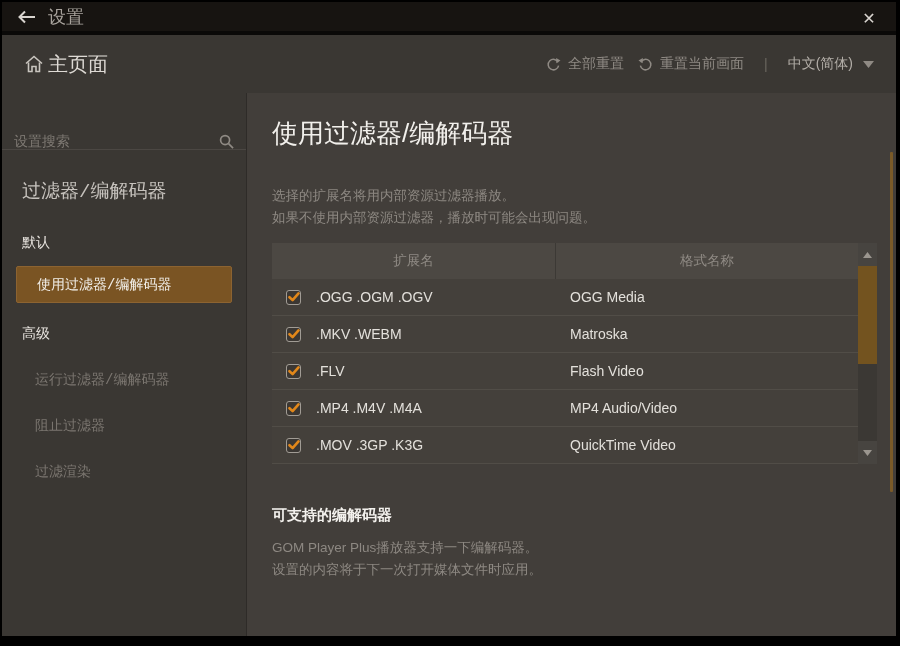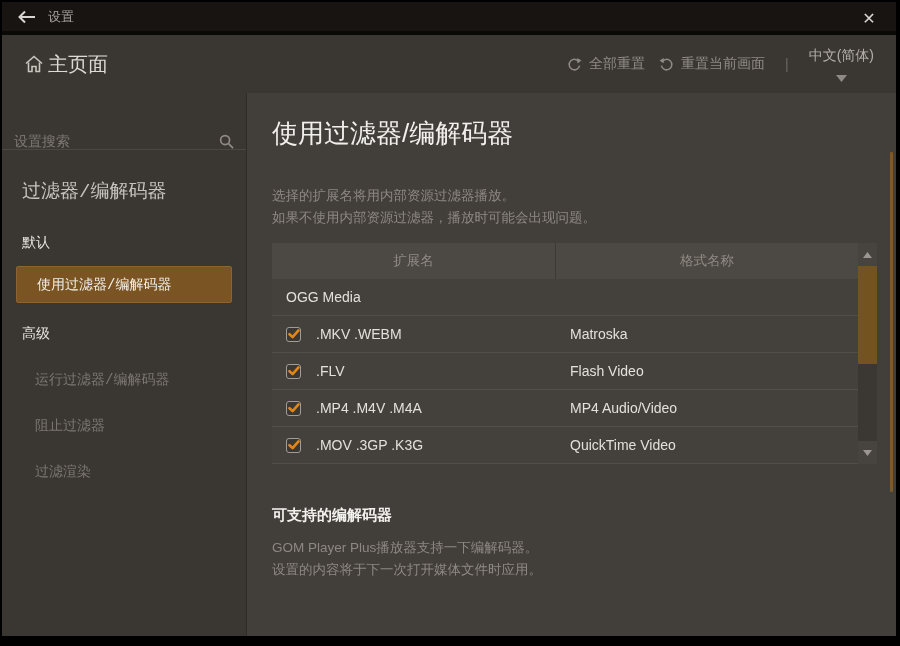--- a/index.html
+++ b/index.html
@@ -6,33 +6,33 @@
   html,body { width:900px; height:646px; background:#000; overflow:hidden;
     font-family:"Liberation Sans","DejaVu Sans",sans-serif; }
   .window { position:absolute; left:2px; top:2px; width:894px; height:634px;
     background:#423e3a; overflow:hidden; }
 
   
   .titlebar { height:33px; background:#171411; display:flex; align-items:center;
     padding:0 12px; position:relative; border-bottom:4px solid #0a0908; }
   .back-btn { width:26px; height:24px; display:flex; align-items:center; justify-content:center;
     color:#d8d4cf; cursor:pointer; }
-  .titlebar-title { color:#a8a39d; font-size:13px; margin-left:8px; }
+  .titlebar-title { color:#a8a39d; font-size:18px; margin-left:8px; }
   .close-btn { position:absolute; right:14px; top:4px; width:26px; height:24px;
     display:flex; align-items:center; justify-content:center; color:#d8d4cf; font-size:16px; cursor:pointer; }
 
   
   .header { height:58px; background:#3a3733; display:flex; align-items:center; padding:0 22px; }
   .header-left { display:flex; align-items:center; gap:4px; }
   .header-title { color:#dedad5; font-size:20px; }
   .header-right { margin-left:auto; display:flex; align-items:center; gap:14px;
     color:#8f8a84; font-size:14px; }
   .hdr-action { display:flex; align-items:center; gap:7px; cursor:pointer; }
   .hdr-divider { color:#6b665f; margin:0 6px; font-size:14px; }
-  .lang-select { display:flex; align-items:center; gap:10px; color:#b3aea8; cursor:pointer;flex-direction:column; }
+  .lang-select { display:flex; align-items:center; gap:10px; color:#b3aea8; cursor:pointer; }
 
   
   .body { display:flex; height:543px; }
   .sidebar { width:245px; background:#3a3733; border-right:1px solid #2e2b28; flex-shrink:0; }
   .search-row { height:57px; border-bottom:1px solid #4b4743; display:flex; align-items:flex-end;
     padding:0 12px; }
   .search-input { flex:1; background:transparent; border:none; outline:none;
     color:#cfcbc5; font-size:14px; font-family:inherit; }
   .search-input::placeholder { color:#7d7872; }
   .search-icon { flex-shrink:0; margin-left:6px; }
@@ -182,20 +182,28 @@
       <div class="sec-desc">如果不使用内部资源过滤器，播放时可能会出现问题。</div>
 
       <div class="table-wrap">
         <div class="ext-table">
           <div class="t-header">
             <div class="t-h-cell c1">扩展名</div>
             <div class="t-h-cell c2">格式名称</div>
           </div>
           <div id="table-rows">
               <div class="t-row">
+                <div class="cell-ext">
+                  <span class="checkbox">
+                    <svg width="12" height="10" viewBox="0 0 12 10">
+                      <path d="M1.5 5.2 L4.6 8.1 L10.5 1.4" stroke="#e1871a" stroke-width="2.6" fill="none" stroke-linecap="round" stroke-linejoin="round"></path>
+                    </svg>
+                  </span>
+                  <span class="ext-label">.OGG .OGM .OGV</span>
+                </div>
                 <div class="cell-fmt">OGG Media</div>
               </div>
               <div class="t-row">
                 <div class="cell-ext">
                   <span class="checkbox">
                     <svg width="12" height="10" viewBox="0 0 12 10">
                       <path d="M1.5 5.2 L4.6 8.1 L10.5 1.4" stroke="#e1871a" stroke-width="2.6" fill="none" stroke-linecap="round" stroke-linejoin="round"></path>
                     </svg>
                   </span>
                   <span class="ext-label">.MKV .WEBM</span>

